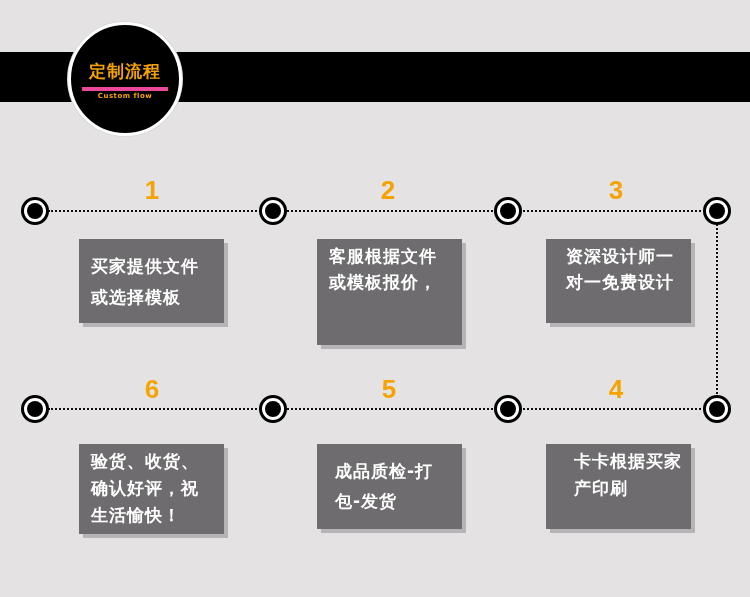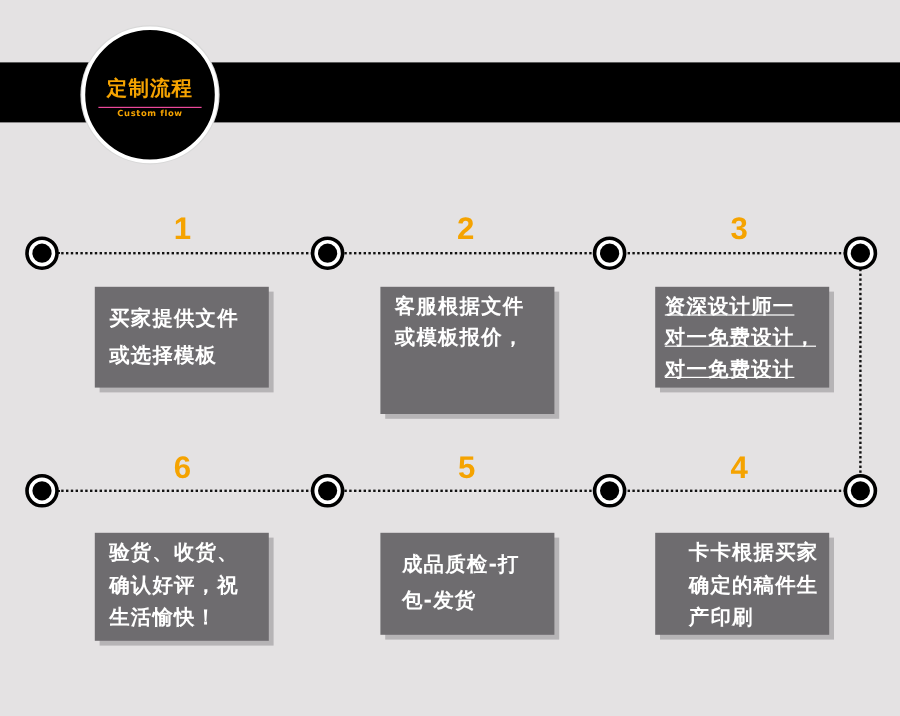--- a/index.html
+++ b/index.html
@@ -15,21 +15,21 @@
   }
   .badge {
     position: absolute; left: 68px; top: 22px; width: 114px; height: 114px;
     border-radius: 50%; background: #000;
     border: 3px solid #fff;
     box-shadow: 0 0 0 1px #d8d8d8;
     display: flex; flex-direction: column; align-items: center; justify-content: center;
   }
   .badge-title {
     color: #f5a300; font-size: 17px; font-weight: bold; letter-spacing: 1px;
-    padding-bottom: 4px; border-bottom: 1px solid #ec4899; width: 86px; text-align: center;
+    padding-bottom: 4px; border-bottom: 4px solid #ec4899; width: 86px; text-align: center;
     margin-top: 2px;
   }
   .badge-sub {
     color: #f5a300; font-size: 7px; font-weight: bold; margin-top: 1px; letter-spacing: 0.5px;
   }
   .hline {
     position: absolute; height: 0; border-top: 2px dotted #111;
   }
   .vline {
     position: absolute; width: 0; border-left: 2px dotted #111;
@@ -89,34 +89,32 @@
 <div class="box" style="left:79px; top:239px; width:145px; height:84px; padding-top:14px;">
   <span class="line">买家提供文件</span>
   <span class="line" style="margin-top:4px;">或选择模板</span>
 </div>
 
 <div class="box" style="left:317px; top:239px; width:145px; height:106px; padding-top:4px; line-height:26px;">
   <span class="line">客服根据文件</span>
   <span class="line">或模板报价，</span>
 </div>
 
-<div class="box" style="left:546px; top:239px; width:145px; height:84px; padding-top:4px; line-height:26px; padding-left:8px;text-decoration:underline;">
+<div class="box" style="left:546px; top:239px; width:145px; height:84px; padding-top:4px; line-height:26px; padding-left:20px;">
   <span class="line">资深设计师一</span>
-  <span class="line">对一免费设计，</span>
   <span class="line">对一免费设计</span>
 </div>
 
 <div class="box" style="left:79px; top:444px; width:145px; height:90px; padding-top:4px; line-height:27px;">
   <span class="line">验货、收货、</span>
   <span class="line">确认好评，祝</span>
   <span class="line">生活愉快！</span>
 </div>
 
 <div class="box" style="left:317px; top:444px; width:145px; height:85px; padding-top:12px; padding-left:18px; line-height:30px;">
   <span class="line">成品质检-打</span>
   <span class="line">包-发货</span>
 </div>
 
 <div class="box" style="left:546px; top:444px; width:145px; height:85px; padding-top:4px; line-height:27px;padding-left:28px;">
   <span class="line">卡卡根据买家</span>
-  <span class="line">确定的稿件生</span>
   <span class="line">产印刷</span>
 </div>
 
 </body></html>

